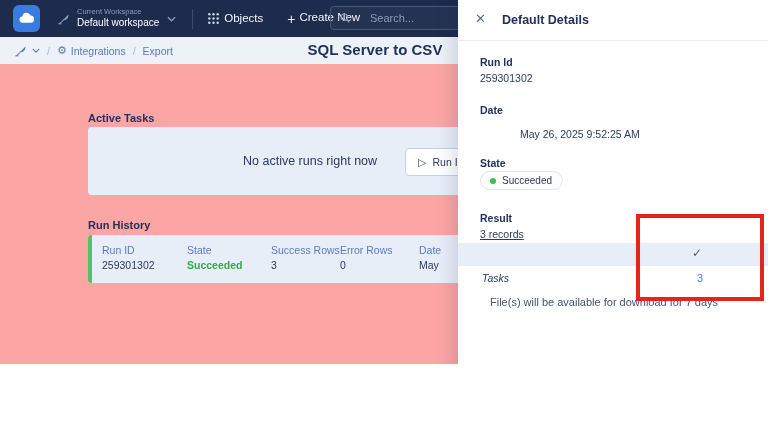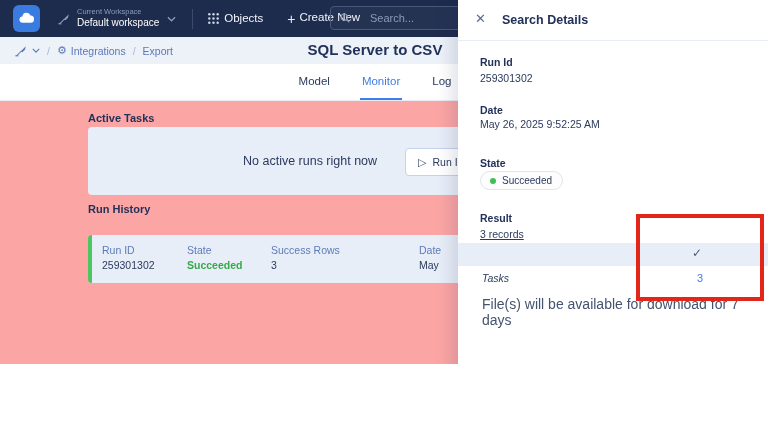--- a/index.html
+++ b/index.html
@@ -76,21 +76,21 @@
   .state-badge { position:absolute; left:22px; top:171px; display:inline-flex; align-items:center; gap:6px;
                  border:1px solid #dfe5f0; border-radius:10px; background:#fdfdfe; padding:3px 10px 3px 9px;
                  font-size:10px; color:#2b3a5e; }
   .dot { width:6px; height:6px; border-radius:50%; background:#3fbf53; }
   .records-text { position:absolute; left:22px; top:228px; font-size:10.5px; color:#2b3a5e;text-decoration:underline; }
   .export-header { position:absolute; right:6px; top:228px; font-size:10.5px; font-weight:600; color:#4a7ee0; }
   .result-band { position:absolute; left:0; top:243px; width:310px; height:23px; background:#e8eef8; }
   .check-glyph { position:absolute; left:234px; top:3px; font-size:12px; font-weight:bold; color:#4a5878; }
   .tasks-label { position:absolute; left:24px; top:272px; font-size:10.5px; color:#2b3a5e;font-style:italic; }
   .tasks-value { position:absolute; left:239px; top:272px; font-size:11px; color:#3f7de8; cursor:pointer; }
-  .footnote { position:absolute; left:24px; top:296px; font-size:14px; color:#44536f; }
+  .footnote { position:absolute; left:32px; top:296px; font-size:11px; color:#44536f; }
 
   
   .annotation { position:absolute; left:636px; top:214px; width:128px; height:87px;
                 border:4px solid #e3261a; z-index:50; pointer-events:none; }
 </style>
 </head>
 <body>
 
 <div class="stage">
 
@@ -177,67 +177,64 @@
         <span>Integrations</span>
       </span>
       <span class="crumb-sep">/</span>
       <span class="crumb-link">
         <span>Export</span>
       </span>
     </div>
   </div>
   <div class="page-title">SQL Server to CSV</div>
 
-  <div class="tabsrow">
-    <div class="tabs-inner">
-      <div class="tab">Model</div>
-      <div class="tab active">Monitor</div>
-      <div class="tab">Log</div>
-    </div>
-  </div>
 
   <div class="section-heading" style="left:88px; top:112px;">Active Tasks</div>
   <div class="active-panel">
     <span class="empty-text">No active runs right now</span>
     <div class="run-btn">
       <span class="play-glyph">▷</span>
       <span>Run Integration</span>
     </div>
   </div>
 
-  <div class="section-heading" style="left:88px; top:203px;">Run History</div>
+  <div class="section-heading" style="left:88px; top:219px;">Run History</div>
   <div class="history-card">
     <div class="hc-col" style="left:10px;">
       <div class="hc-head">Run ID</div>
       <div class="hc-val">259301302</div>
     </div>
     <div class="hc-col" style="left:95px;">
       <div class="hc-head">State</div>
       <div class="hc-val green">Succeeded</div>
     </div>
     <div class="hc-col" style="left:179px;">
       <div class="hc-head">Success Rows</div>
       <div class="hc-val">3</div>
     </div>
+    <div class="hc-col" style="left:248px;">
+      <div class="hc-head">Error Rows</div>
+      <div class="hc-val">0</div>
+    </div>
     <div class="hc-col" style="left:327px;">
       <div class="hc-head">Date</div>
       <div class="hc-val">May</div>
     </div>
   </div>
 
   <div class="panel">
     <span class="panel-close">✕</span>
-    <span class="panel-title">Search Details</span>
+    <span class="panel-title">Default Details</span>
     <div class="panel-sep"></div>
 
     <div class="fld-label" style="top:56px;">Run Id</div>
     <div class="fld-value" style="top:72px;">259301302</div>
 
     <div class="fld-label" style="top:104px;">Date</div>
-    <div class="fld-value" style="top:118px;">May 26, 2025 9:52:25 AM</div>
+    <div class="fld-value" style="top:128px;margin-left:40px;">May 26, 2025 9:52:25 AM</div>
 
     <div class="fld-label" style="top:157px;">State</div>
     <div class="state-badge">
       <span class="dot"></span>
       <span>Succeeded</span>
     </div>
 
     <div class="fld-label" style="top:212px;">Result</div>
     <div class="records-text">3 records</div>
 

